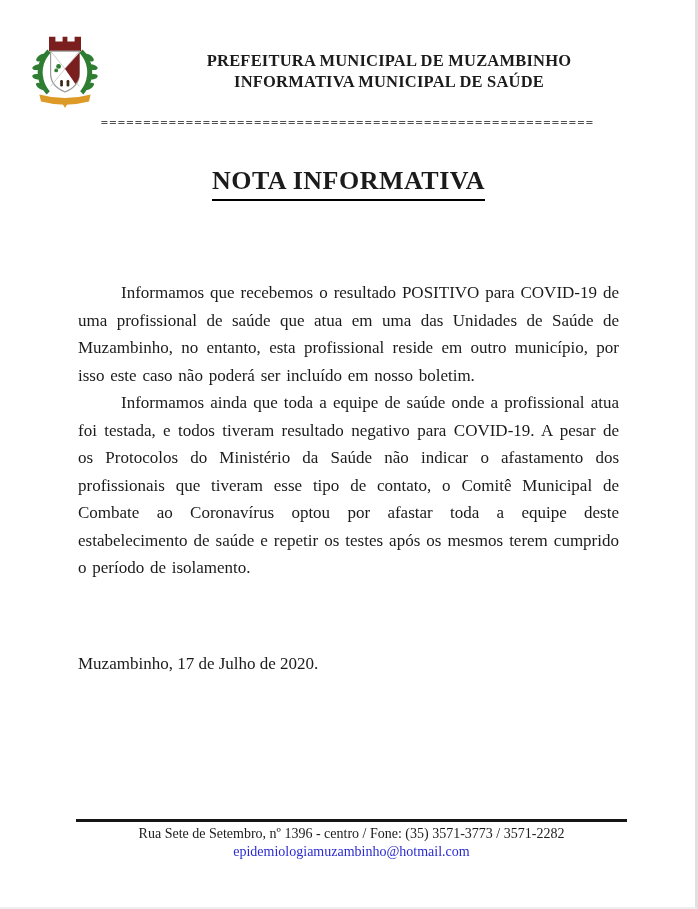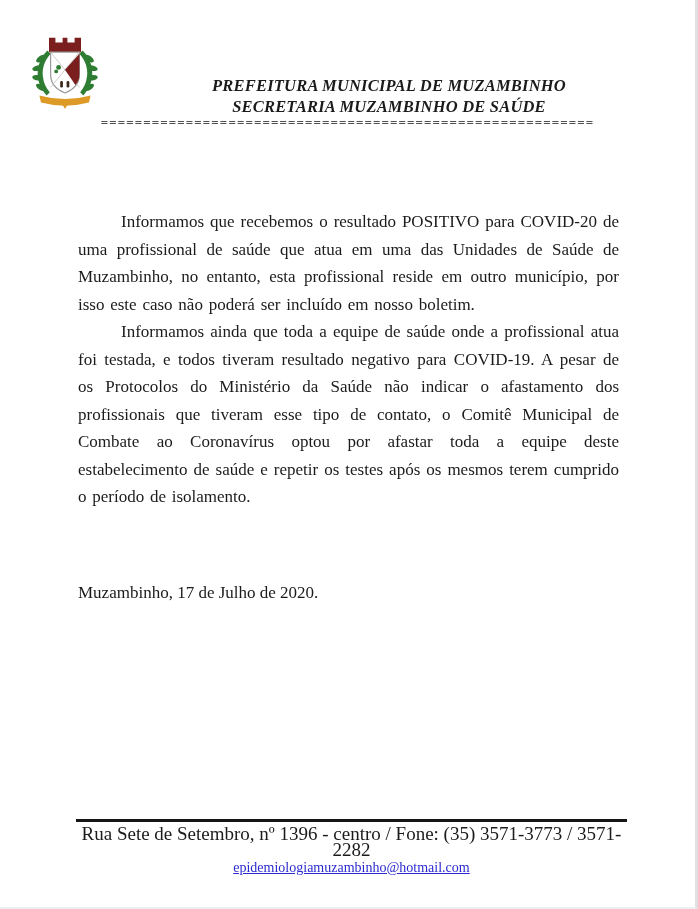--- a/index.html
+++ b/index.html
@@ -8,21 +8,21 @@
     width:698px;height:909px;
     box-sizing:border-box;
     background:#fff;
     border-right:3px solid #e0e0e0;
     border-bottom:2px solid #eeeeee;
     overflow:hidden;
     font-family:"Liberation Serif","DejaVu Serif",serif;
     color:#1b1b1b;
   }
   
-  .header{display:flex;align-items:flex-end;padding:24px 24px 0 25px;height:93px;font-style:italic;}
+  .header{display:flex;align-items:flex-start;padding:24px 24px 0 25px;height:93px;}
   .coat{width:82px;flex:0 0 82px;}
   .org{flex:1;text-align:center;padding-top:26px;line-height:21px;}
   .org .l1,.org .l2{font-weight:bold;font-size:16.5px;letter-spacing:.2px;}
   .org .l3{font-size:15.5px;letter-spacing:.3px;}
   .vig{width:100px;flex:0 0 100px;text-align:center;padding-top:2px;}
   .vig .vt1{font-size:10.5px;font-weight:bold;letter-spacing:1px;color:var(--logo-text-green);line-height:12px;margin-top:2px;}
   .vig .vt2{font-size:10px;font-weight:bold;letter-spacing:1px;color:var(--logo-orange);line-height:12px;}
   .separator{
     text-align:center;height:13px;line-height:11px;
     font-size:13px;letter-spacing:1.1px;color:var(--separator-gray);
@@ -37,22 +37,22 @@
   }
   .bodytext{margin-top:78px;}
   .bodytext p{
     margin:0;font-size:17px;line-height:27.5px;
     text-align:justify;text-indent:43px;word-spacing:1.5px;
   }
   .date{margin-top:72px;font-size:17px;}
   
   .footer{position:absolute;left:76px;top:819px;width:551px;text-align:center;}
   .rule{height:3px;background:#161616;}
-  .address{font-size:19px;margin-top:4px;line-height:16px;}
-  .email{font-size:14px;color:var(--link-blue);text-decoration:underline;line-height:17px;cursor:pointer;}
+  .address{font-size:14px;margin-top:4px;line-height:16px;}
+  .email{font-size:14px;color:var(--link-blue);line-height:17px;cursor:pointer;}
 </style>
 </head>
 <body>
 
 <div class="page">
 
   <div class="header">
 
     <div class="coat">
       <svg width="80" height="88" viewBox="0 0 100 110">
@@ -83,31 +83,34 @@
         <rect x="44" y="70" width="3.4" height="8" rx="1.5" fill="#3a2a1a"></rect>
         <rect x="52" y="70" width="3.4" height="8" rx="1.5" fill="#3a2a1a"></rect>
 
         <path d="M18 88 q32 9 64 0 l-2 9 q-30 8 -60 0 z" style="fill:var(--banner-orange)"></path>
         <path d="M46 98 l4 7 l4 -7 z" style="fill:var(--banner-orange)"></path>
       </svg>
     </div>
 
     <div class="org">
       <div class="l1">PREFEITURA MUNICIPAL DE MUZAMBINHO</div>
-      <div class="l2">SECRETARIA MUZAMBINHO DE SAÚDE</div>
+      <div class="l2">INFORMATIVA MUNICIPAL DE SAÚDE</div>
     </div>
 
   </div>
 
   <div class="separator">==========================================================</div>
 
   <div class="content">
+    <div class="title-wrap">
+      <span class="title">NOTA INFORMATIVA</span>
+    </div>
 
     <div class="bodytext">
-      <p>Informamos que recebemos o resultado POSITIVO para COVID-20 de uma profissional de saúde que atua em uma das Unidades de Saúde de Muzambinho, no entanto, esta profissional reside em outro município, por isso este caso não poderá ser incluído em nosso boletim.</p>
+      <p>Informamos que recebemos o resultado POSITIVO para COVID-19 de uma profissional de saúde que atua em uma das Unidades de Saúde de Muzambinho, no entanto, esta profissional reside em outro município, por isso este caso não poderá ser incluído em nosso boletim.</p>
       <p>Informamos ainda que toda a equipe de saúde onde a profissional atua foi testada, e todos tiveram resultado negativo para COVID-19. A pesar de os Protocolos do Ministério da Saúde não indicar o afastamento dos profissionais que tiveram esse tipo de contato, o Comitê Municipal de Combate ao Coronavírus optou por afastar toda a equipe deste estabelecimento de saúde e repetir os testes após os mesmos terem cumprido o período de isolamento.</p>
     </div>
 
     <div class="date">Muzambinho, 17 de Julho de 2020.</div>
   </div>
 
   <div class="footer">
     <div class="rule"></div>
     <div class="address">Rua Sete de Setembro, nº 1396 - centro / Fone: (35) 3571-3773 / 3571-2282</div>
     <a class="email">epidemiologiamuzambinho@hotmail.com</a>

